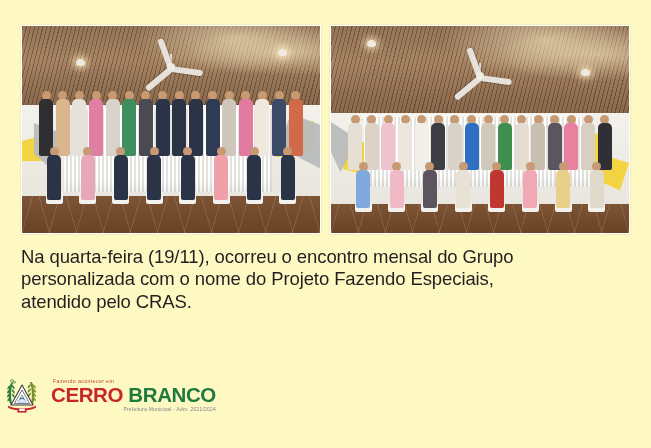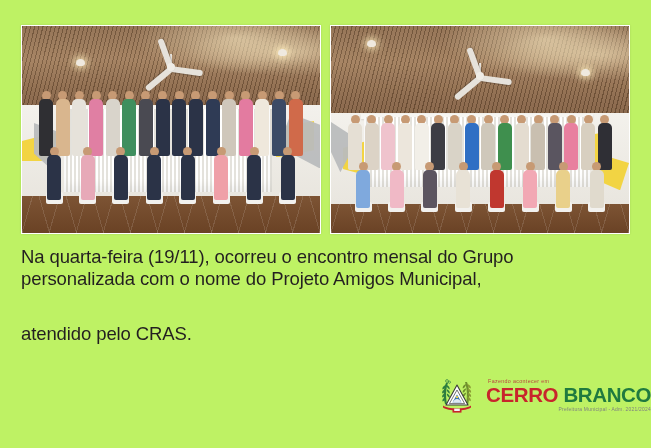--- a/index.html
+++ b/index.html
@@ -12,21 +12,21 @@
     height: 448px;
     background: #f4f4f3;
     font-family: "Liberation Sans", sans-serif;
     overflow: hidden;
     position: relative;
   }
 
   .page {
     position: absolute;
     inset: 0;
-    background: #bef264;
+    background: #fef9c3;
   }
 
   
   .photo-strip {
     position: absolute;
     left: 21px;
     top: 25px;
     width: 609px;
     height: 209px;
     display: flex;
@@ -140,31 +140,31 @@
     left: 21px;
     top: 246px;
     width: 609px;
     font-size: 18.5px;
     line-height: 22.3px;
     color: #231f20;
     text-align: justify;
     text-justify: inter-word;
     letter-spacing: -0.1px;
   }
-  .caption-last { text-align: left; margin-top: 32px; }
+  .caption-last { text-align: left; }
 
   
   .logo {
     position: absolute;
     left: 0; right: 0;
     top: 372px;
     height: 46px;
     display: flex;
     align-items: center;
-    justify-content: flex-end;
+    justify-content: flex-start;
     gap: 7px;
   }
   .crest { position: relative; width: 44px; height: 42px; }
 
   .logo-text { position: relative; display: flex; flex-direction: column; align-items: flex-start; }
   .logo-tagline-top {
     font-size: 5.3px;
     letter-spacing: .35px;
     color: #b9443f;
     margin: 0 0 1px 2px;
@@ -463,21 +463,21 @@
                 <span class="body" style="background:#e0dacd"></span>
               </div>
           </div>
         </div>
       </div>
     </div>
   </div>
 
   <div class="caption">
     <div>Na quarta-feira (19/11), ocorreu o encontro mensal do Grupo</div>
-    <div>personalizada com o nome do Projeto Amigos Municipal,</div>
+    <div>personalizada com o nome do Projeto Fazendo Especiais,</div>
     <div class="caption-last">atendido pelo CRAS.</div>
   </div>
 
   <div class="logo">
 
     <div class="crest">
       <svg viewBox="0 0 44 42" width="44" height="42" aria-hidden="true">
 
         <g>
           <path d="M11 9 C8.5 14, 8 22, 10 30 L12 30 C10.5 22, 11 14, 13 9 Z" fill="#2d7d3f"></path>

